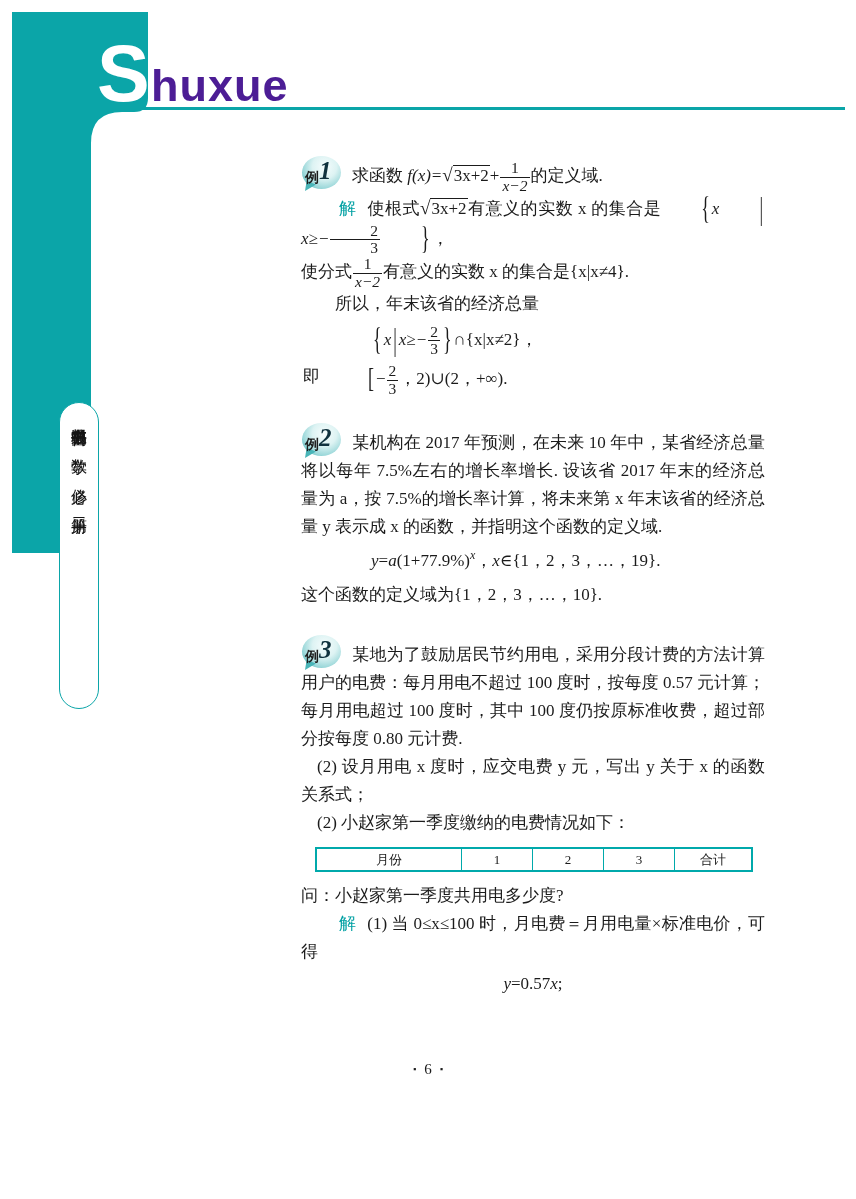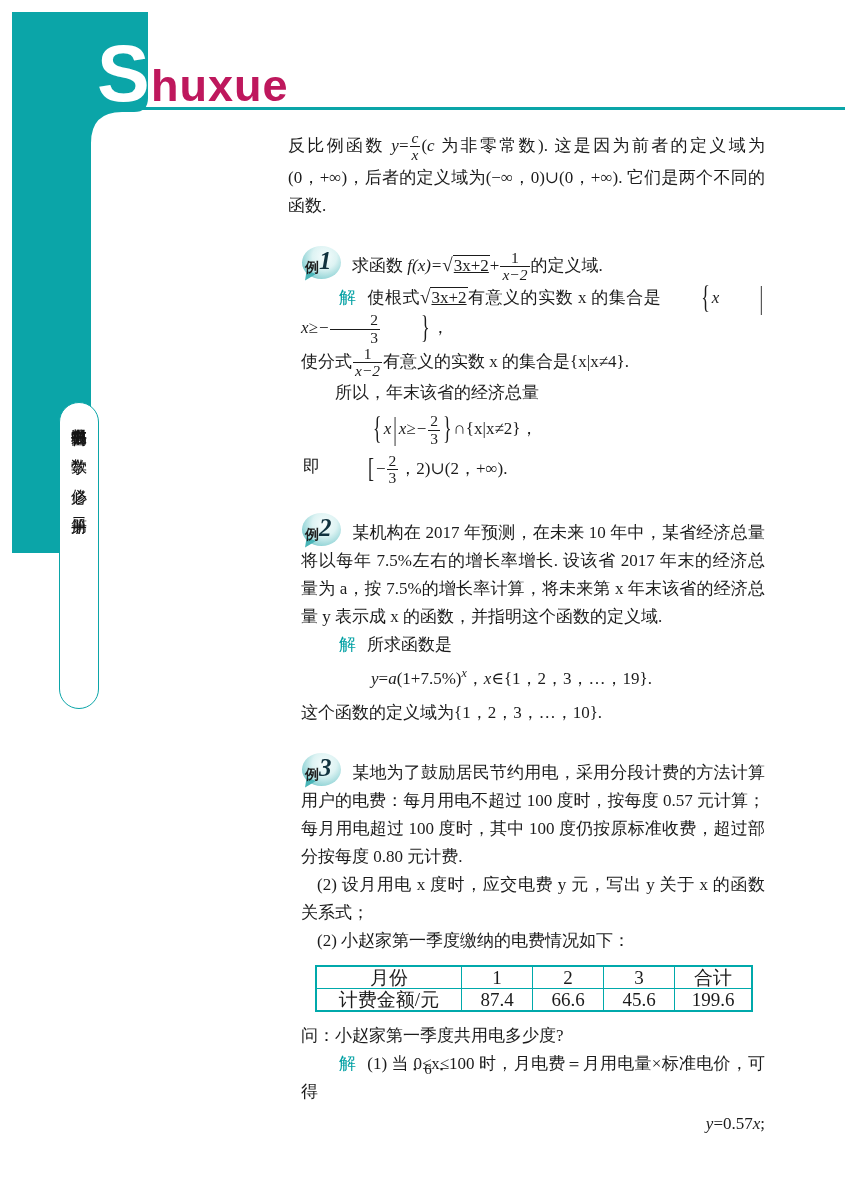--- a/index.html
+++ b/index.html
@@ -6,21 +6,21 @@
   .page{position:relative;width:856px;height:1199px;background:#fff;overflow:hidden;
         font-family:"Liberation Serif","DejaVu Serif",serif;color:#1b1b1b;}
 
   
   .deco{position:absolute;left:0;top:0;z-index:1;}
   .brand-s{position:absolute;left:97px;top:34px;z-index:2;
            font-family:"Liberation Sans","DejaVu Sans",sans-serif;
            font-weight:700;font-size:79px;line-height:1;color:#ffffff;}
   .brand-rest{position:absolute;left:151px;top:63px;z-index:2;
            font-family:"Liberation Sans","DejaVu Sans",sans-serif;
-           font-weight:700;font-size:45px;line-height:1;color:#be185d;letter-spacing:1px;}
+           font-weight:700;font-size:45px;line-height:1;color:#4c1d95;letter-spacing:1px;}
   .brand-line{position:absolute;left:140px;top:107px;width:705px;height:3px;background:#0ba5a8;z-index:0;}
 
   
   .spine{position:absolute;left:59px;top:402px;width:38px;height:305px;background:#fff;
          border:1.5px solid #0ba5a8;border-radius:21px;z-index:3;display:flex;justify-content:center;}
   .spine-text{writing-mode:vertical-rl;text-orientation:upright;margin-top:13px;
               font-size:16px;color:#141414;line-height:1;}
   .spine-text span{margin-inline-end:13px;}
   .spine-text span:last-child{margin-inline-end:0;}
 
@@ -47,34 +47,34 @@
                  font-style:italic;font-weight:700;font-size:25px;color:#10323e;}
 
   
   .vi{font-style:italic;}
   .fr{display:inline-block;text-align:center;vertical-align:-0.62em;line-height:1.05;
       font-size:15.5px;margin:0 1px;}
   .fr .fn{display:block;padding:0 2px;}
   .fr .fd{display:block;border-top:1px solid #1b1b1b;padding:0 2px;}
   .sq{white-space:nowrap;}
   .sq .sgn{font-size:19px;}
-  .sq .bar{border-top:1.3px solid #1b1b1b;padding:0 1px;text-decoration:underline;}
+  .sq .bar{border-top:1.3px solid #1b1b1b;padding:0 1px;}
   .tall{display:inline-block;transform:scaleY(1.8);font-size:18px;margin:0 2px;font-weight:400;}
   .tallb{display:inline-block;transform:scaleY(1.55);font-size:18px;margin:0 2px;}
   .disp{margin:6px 0 6px 70px;}
   .disp2{margin:6px 0 6px 2px;display:flex;}
   .disp2 .jik{width:63px;}
-  .disp-center{text-align:right;margin:4px 0;}
+  .disp-center{text-align:center;margin:4px 0;}
   sup.sx{font-size:12px;font-style:italic;line-height:0;}
 
   
   table.bill{border-collapse:collapse;margin:10px 0 10px 14px;
              border:2.5px solid #00a9ab;}
   table.bill td{border:1.5px solid #00a9ab;height:21px;padding:0 2px;text-align:center;
-                font-size:19px;line-height:21px;}
+                font-size:13px;line-height:21px;}
   td.c-month{width:140px;} td.c-m{width:66px;} td.c-total{width:72px;}
 
   
   .footer{position:absolute;left:0;top:1061px;width:856px;text-align:center;z-index:2;
           font-size:15px;color:#1b1b1b;}
   .footer .mk{font-size:9px;vertical-align:2px;margin:0 8px;}
 </style>
 </head>
 <body>
 
@@ -91,21 +91,20 @@
     <div class="spine-text">
       <span>普通高中教科书</span>
       <span>数学</span>
       <span>必修</span>
       <span>第二册</span>
     </div>
   </div>
 
   <div class="main">
 
-    <p><span>反比例函数 </span><span class="vi">y</span><span>=</span><span class="fr"><span class="fn vi">c</span><span class="fd vi">x</span></span><span>(</span><span class="vi">c</span><span> 为非零常数). 这是因为前者的定义域为(0，+∞)，后者的定义域为(−∞，0)∪(0，+∞). 它们是两个不同的函数.</span></p>
 
     <div class="example">
       <p><span class="ex-badge"><span class="bubble"></span><span class="lbl">例</span><span class="num">1</span></span><span>求函数 </span><span class="vi">f(x)=</span><span class="sq"><span class="sgn">√</span><span class="bar">3x+2</span></span><span>+</span><span class="fr"><span class="fn">1</span><span class="fd vi">x−2</span></span><span>的定义域.</span></p>
 
       <p class="ind-sol"><span class="solve">解</span><span>使根式</span><span class="sq"><span class="sgn">√</span><span class="bar">3x+2</span></span><span>有意义的实数 x 的集合是</span><span class="tall">{</span><span class="vi">x</span><span class="tall">|</span><span class="vi">x≥−</span><span class="fr"><span class="fn">2</span><span class="fd">3</span></span><span class="tall">}</span><span>，</span></p>
 
       <p><span>使分式</span><span class="fr"><span class="fn">1</span><span class="fd vi">x−2</span></span><span>有意义的实数 x 的集合是{x|x≠4}.</span></p>
 
       <p class="ind-so">所以，年末该省的经济总量</p>
 
@@ -113,49 +112,41 @@
 
       <div class="disp2">
           <span class="jik">即</span>
           <span><span class="tallb">[</span><span>−</span><span class="fr"><span class="fn">2</span><span class="fd">3</span></span><span>，2)∪(2，+∞).</span></span>
         </div>
     </div>
 
     <div class="example">
       <p><span class="ex-badge"><span class="bubble"></span><span class="lbl">例</span><span class="num">2</span></span><span>某机构在 2017 年预测，在未来 10 年中，某省经济总量将以每年 7.5%左右的增长率增长. 设该省 2017 年末的经济总量为 a，按 7.5%的增长率计算，将未来第 x 年末该省的经济总量 y 表示成 x 的函数，并指明这个函数的定义域.</span></p>
 
-      <p class="ind-sol"><span class="solve">解</span><span>所求函数是</span></p>
 
-      <div class="disp"><span class="vi">y</span><span>=</span><span class="vi">a</span><span>(1+7.5%)</span><sup class="sx">x</sup><span>，</span><span class="vi">x</span><span>∈{1，2，3，…，19}.</span></div>
+      <div class="disp"><span class="vi">y</span><span>=</span><span class="vi">a</span><span>(1+77.9%)</span><sup class="sx">x</sup><span>，</span><span class="vi">x</span><span>∈{1，2，3，…，19}.</span></div>
 
       <p>这个函数的定义域为{1，2，3，…，10}.</p>
     </div>
 
     <div class="example">
       <p><span class="ex-badge"><span class="bubble"></span><span class="lbl">例</span><span class="num">3</span></span><span>某地为了鼓励居民节约用电，采用分段计费的方法计算用户的电费：每月用电不超过 100 度时，按每度 0.57 元计算；每月用电超过 100 度时，其中 100 度仍按原标准收费，超过部分按每度 0.80 元计费.</span></p>
 
       <p class="ind-item">(2) 设月用电 x 度时，应交电费 y 元，写出 y 关于 x 的函数关系式；</p>
       <p class="ind-item">(2) 小赵家第一季度缴纳的电费情况如下：</p>
 
       <table class="bill">
         <tbody>
             <tr>
           <td class="c-month">月份</td>
           <td class="c-m">1</td>
           <td class="c-m">2</td>
           <td class="c-m">3</td>
           <td class="c-total">合计</td>
         </tr>
-        <tr>
-          <td>计费金额/元</td>
-          <td>87.4</td>
-          <td>66.6</td>
-          <td>45.6</td>
-          <td>199.6</td>
-        </tr>
       </tbody>
         </table>
 
       <p>问：小赵家第一季度共用电多少度?</p>
 
       <p class="ind-sol"><span class="solve">解</span><span>(1) 当 0≤x≤100 时，月电费＝月用电量×标准电价，可得</span></p>
 
       <div class="disp-center"><span class="vi">y</span><span>=0.57</span><span class="vi">x</span><span>;</span></div>
     </div>
   </div>

